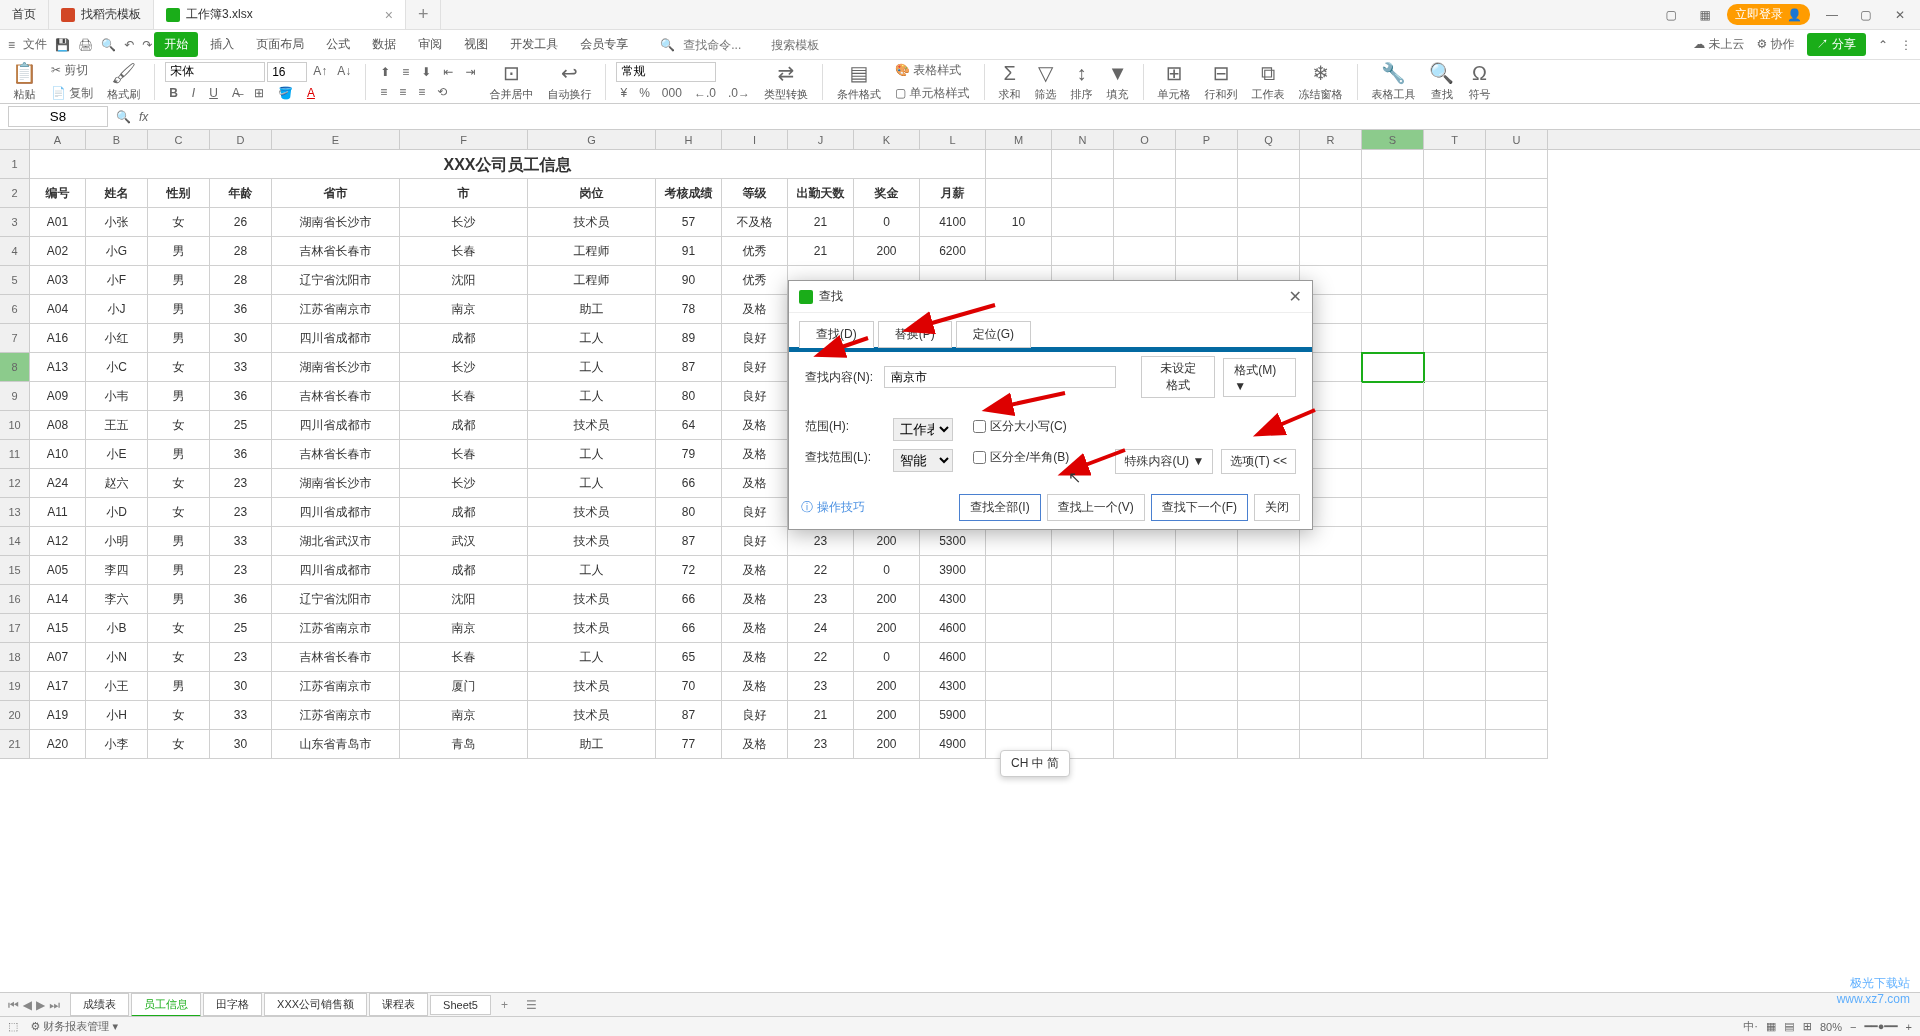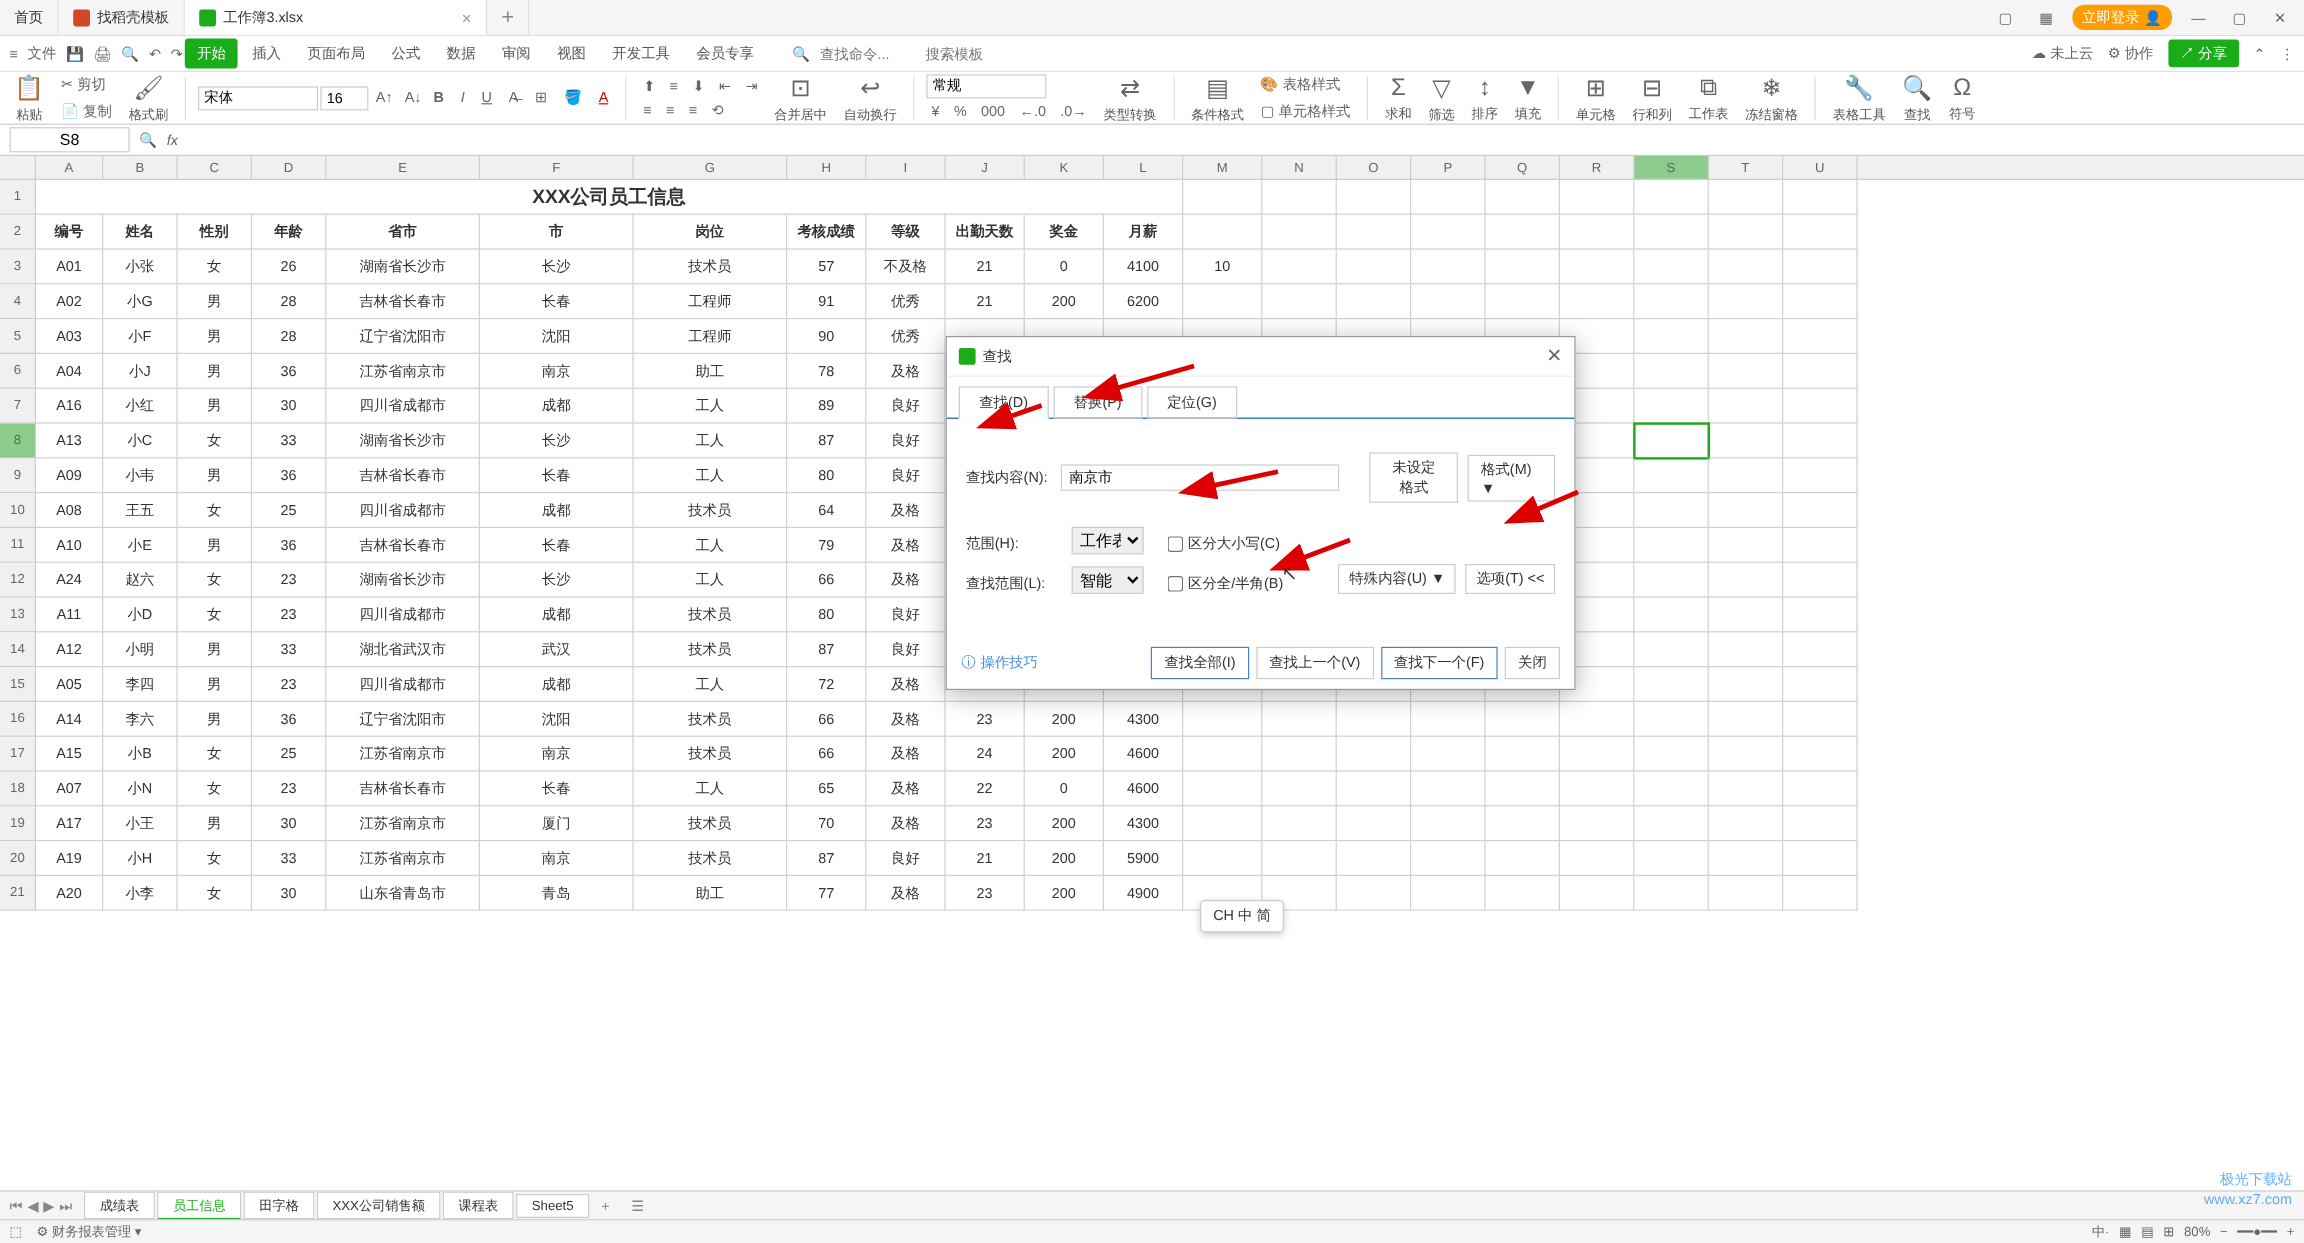--- a/index.html
+++ b/index.html
@@ -59,28 +59,28 @@
 .status-bar { position:absolute; bottom:0; left:0; right:0; height:20px; background:#f5f5f5; border-top:1px solid #ccc; display:flex; align-items:center; padding:0 8px; gap:12px; color:#666; font-size:11px;}
 .status-right { margin-left:auto; display:flex; gap:8px; align-items:center;}
 
 
 .dialog { position:absolute; left:788px; top:280px; width:525px; background:#fff; border:1px solid #999; box-shadow:0 4px 20px rgba(0,0,0,.3); z-index:100;}
 .dialog-title { display:flex; align-items:center; padding:6px 10px; border-bottom:1px solid #eee;}
 .dialog-close { margin-left:auto; cursor:pointer; font-size:16px; color:#666;}
 .dialog-tabs { display:flex; padding:8px 10px 0; gap:4px;}
 .dtab { padding:4px 16px; border:1px solid #ccc; cursor:pointer; font-size:12px;}
 .dtab.active { border-bottom:1px solid #fff; background:#fff; position:relative; z-index:1;}
-.dialog-body { padding:28px 16px; border-top:1px solid #0369a1; margin-top:-1px;}
+.dialog-body { padding:4px 16px; border-top:5px solid #0369a1; margin-top:-1px;}
 .form-row { display:flex; align-items:center; gap:8px; margin-bottom:10px;}
 .form-row label { width:80px; text-align:left;}
 .form-row input[type=text], .form-row select { border:1px solid #ccc; padding:3px 6px; font-size:12px;}
 .search-input { width:260px;}
 .format-disp { border:1px solid #ccc; padding:3px 12px; width:80px; text-align:center;}
 .format-btn { border:1px solid #ccc; padding:3px 10px; cursor:pointer;}
-.opt-row { display:flex; align-items:flex-end; gap:8px; margin-bottom:8px;}
+.opt-row { display:flex; align-items:flex-start; gap:8px; margin-bottom:8px;}
 .opt-row label { width:80px;}
 .opt-row select { width:60px; border:1px solid #ccc; padding:2px;}
 .chk { display:flex; align-items:center; gap:4px;margin-left:12px;}
 .dialog-btns { display:flex; gap:6px; padding:8px 12px; align-items:center;}
 .tips { color:#4a90e2; display:flex; align-items:center; gap:4px;}
 .dbtn { border:1px solid #ccc; padding:4px 10px; cursor:pointer; background:#fff;}
 .dbtn.primary { border:1px solid #4a80d0;text-align:right;}
 .special-btn { border:1px solid #ccc; padding:3px 8px; cursor:pointer;}
 .opts-btn { border:1px solid #ccc; padding:3px 8px; cursor:pointer;}
 
@@ -165,21 +165,21 @@
     </div>
   <div style="display:flex;flex-direction:column;gap:2px">
     <span class="btn-icon">✂ <span>剪切</span></span>
     <span class="btn-icon">📄 <span>复制</span></span>
   </div>
   <div class="tool-group">
       <span class="big">🖌</span>
       <span class="lbl">格式刷</span>
     </div>
   <div class="sep"></div>
-  <div style="display:flex;flex-direction:row;gap:2px">
+  <div style="display:flex;flex-direction:column;gap:2px">
     <div style="display:flex;gap:2px">
       <input class="font-select" value="宋体" style="">
       <input class="size-select" value="16" style="">
       <span class="btn-icon">A↑</span>
       <span class="btn-icon">A↓</span>
     </div>
     <div style="display:flex;gap:6px">
       <span class="btn-icon"><b>B</b></span>
       <span class="btn-icon"><i>I</i></span>
       <span class="btn-icon"><u>U</u></span>

